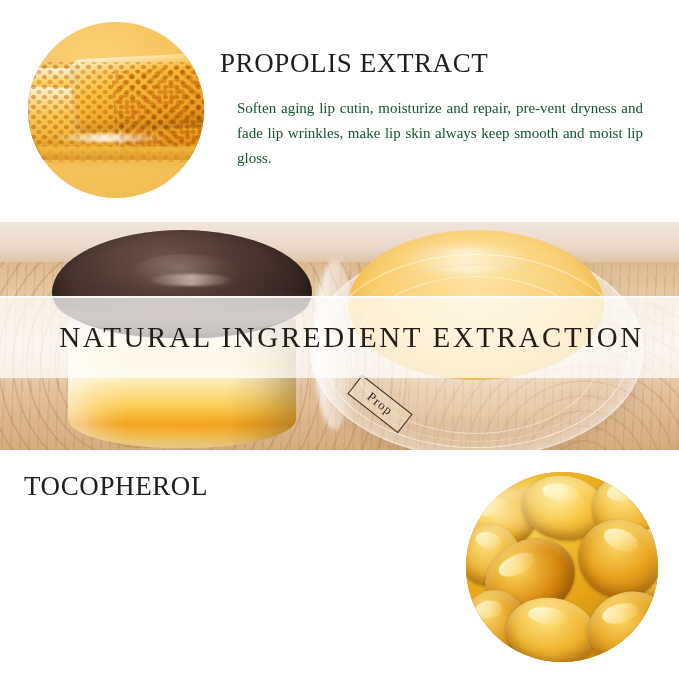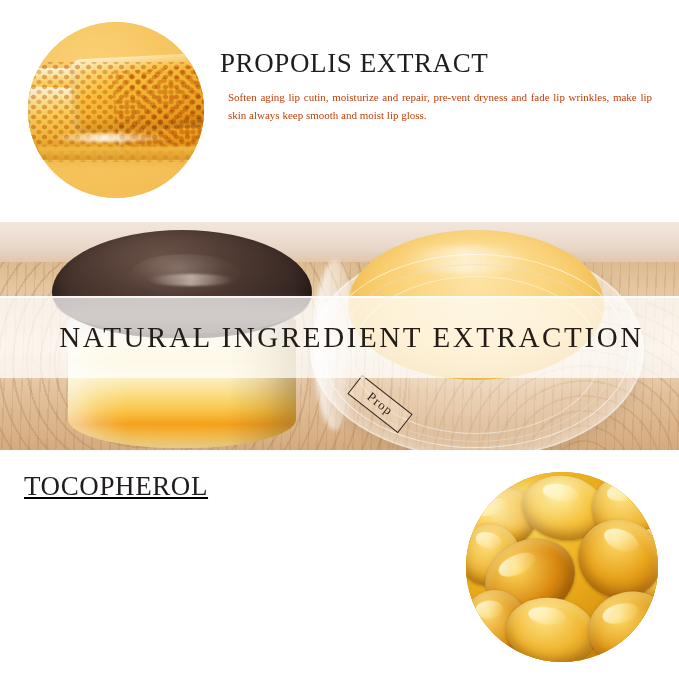--- a/index.html
+++ b/index.html
@@ -129,25 +129,25 @@
     font-size: 27px;
     letter-spacing: .6px;
     color: #201d1c;
     margin: 0 0 9px 0;
     font-weight: 400;
     line-height: 1.1;
     white-space: nowrap;
   }
   .body-copy {
     font-family: "Liberation Serif", serif;
-    font-size: 11px;
+    font-size: 15px;
     line-height: 1.68;
-    color: #c2410c;
+    color: #14532d;
     text-align: justify;
-    margin: 8px;
+    margin: 17px;
     hyphens: manual;
   }
 
   
   .banner {
     position: absolute;
     left: 0; top: 222px;
     width: 679px; height: 228px;
     overflow: hidden;
   }
@@ -357,21 +357,20 @@
   .section-toco {
     position: absolute;
     left: 0; top: 450px;
     width: 679px; height: 229px;
     background: #ffffff;
   }
   .toco-text {
     position: absolute;
     left: 24px; top: 22px;
     width: 425px;
-    text-decoration: underline;
   }
   .circle-capsules {
     position: absolute;
     left: 466px; top: 22px;
     width: 192px; height: 190px;
     border-radius: 50%;
     overflow: hidden;
     background: #c98e12;
   }
   .cap-bg {

